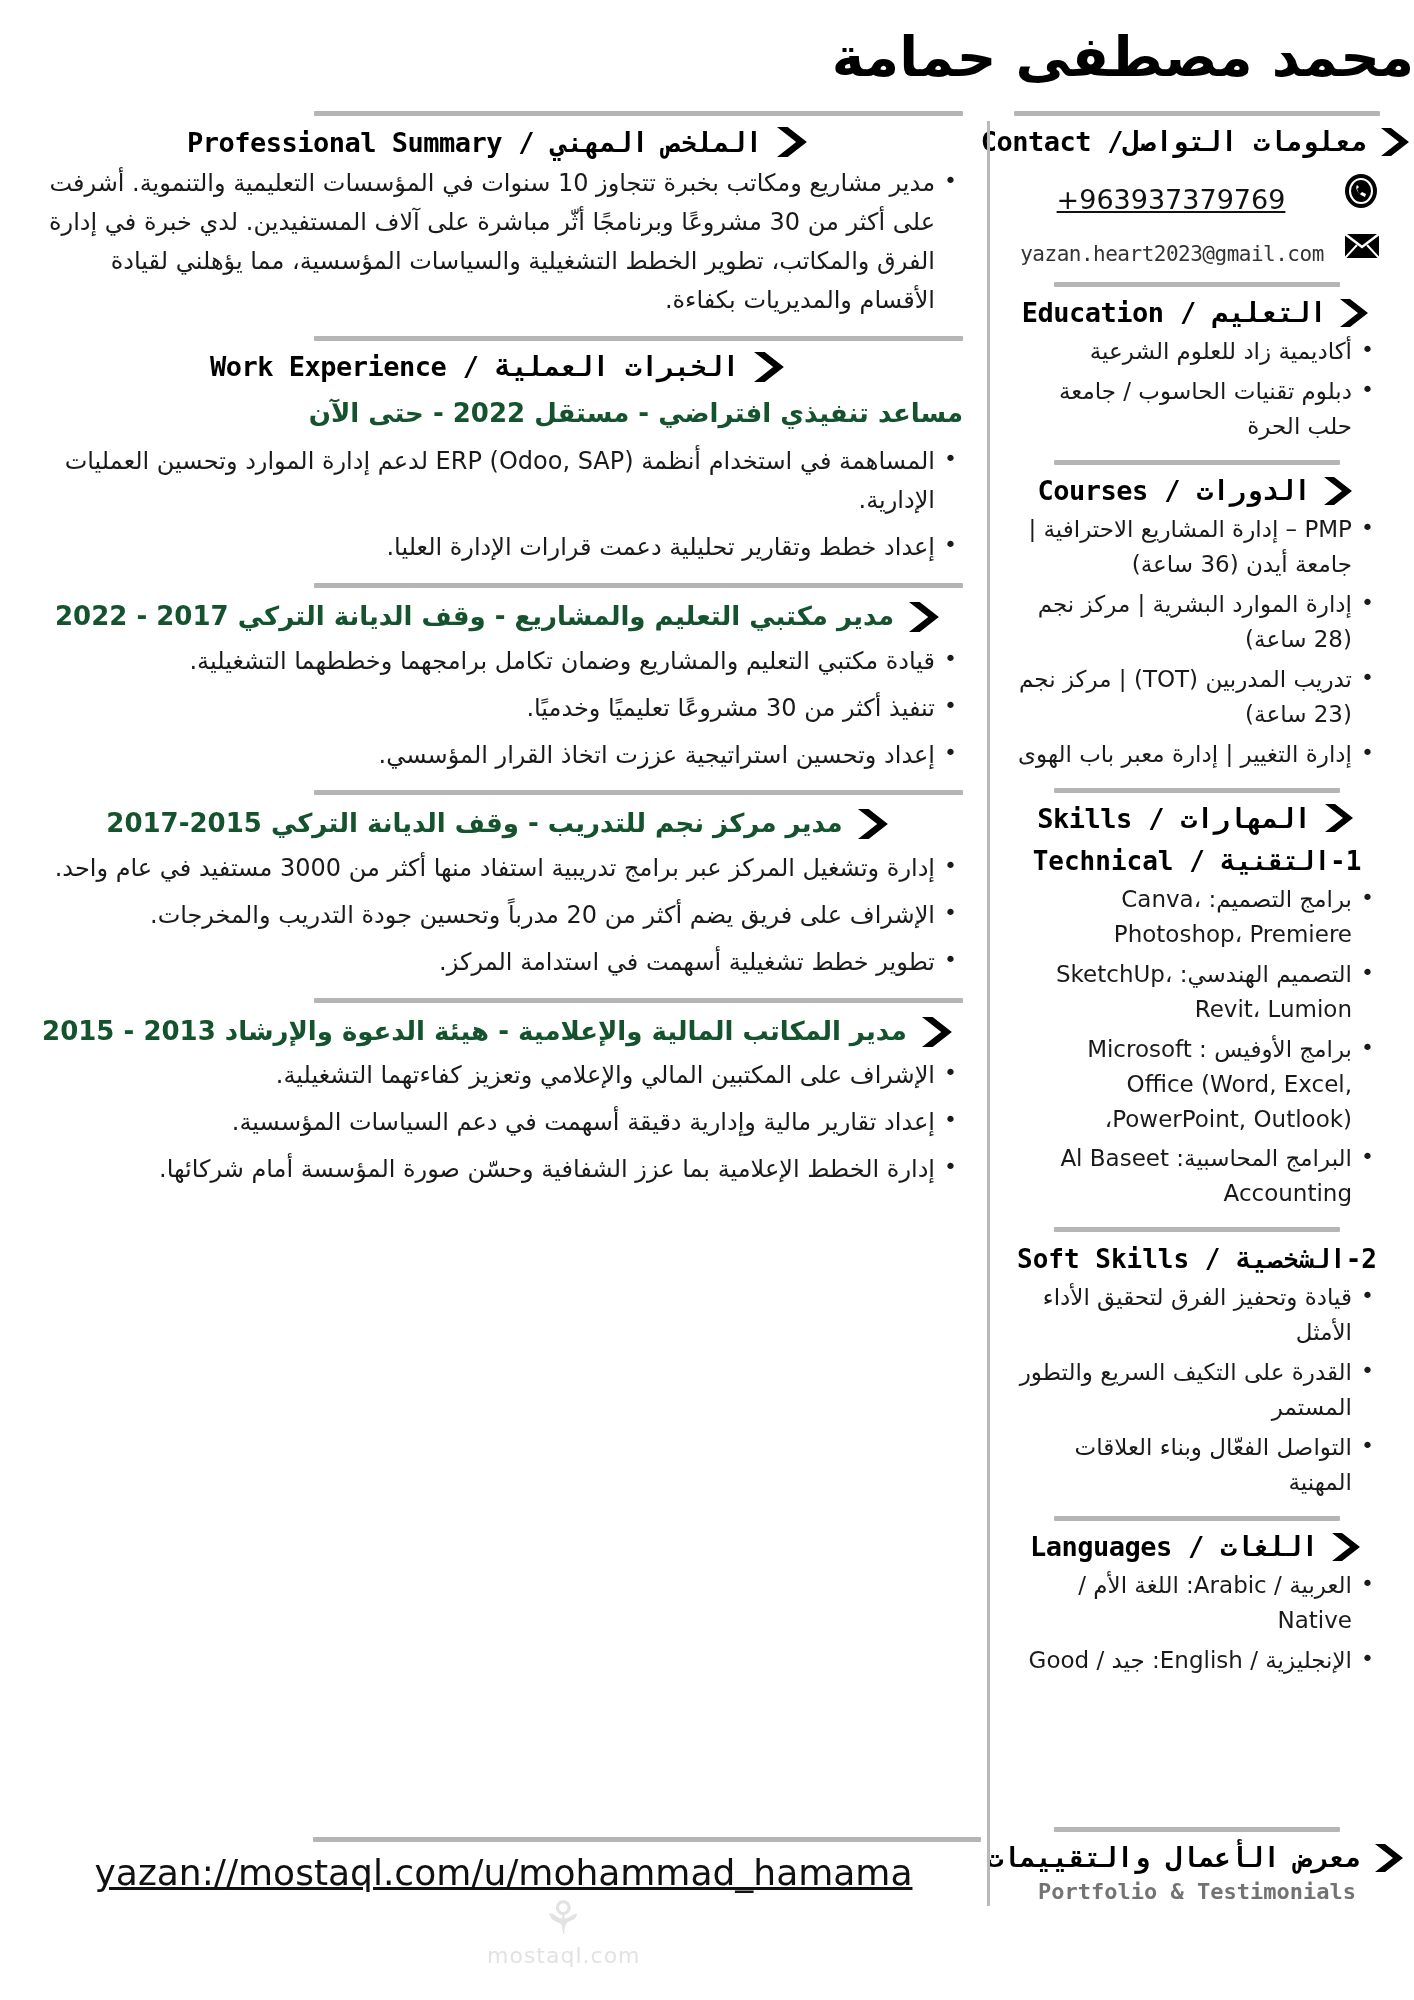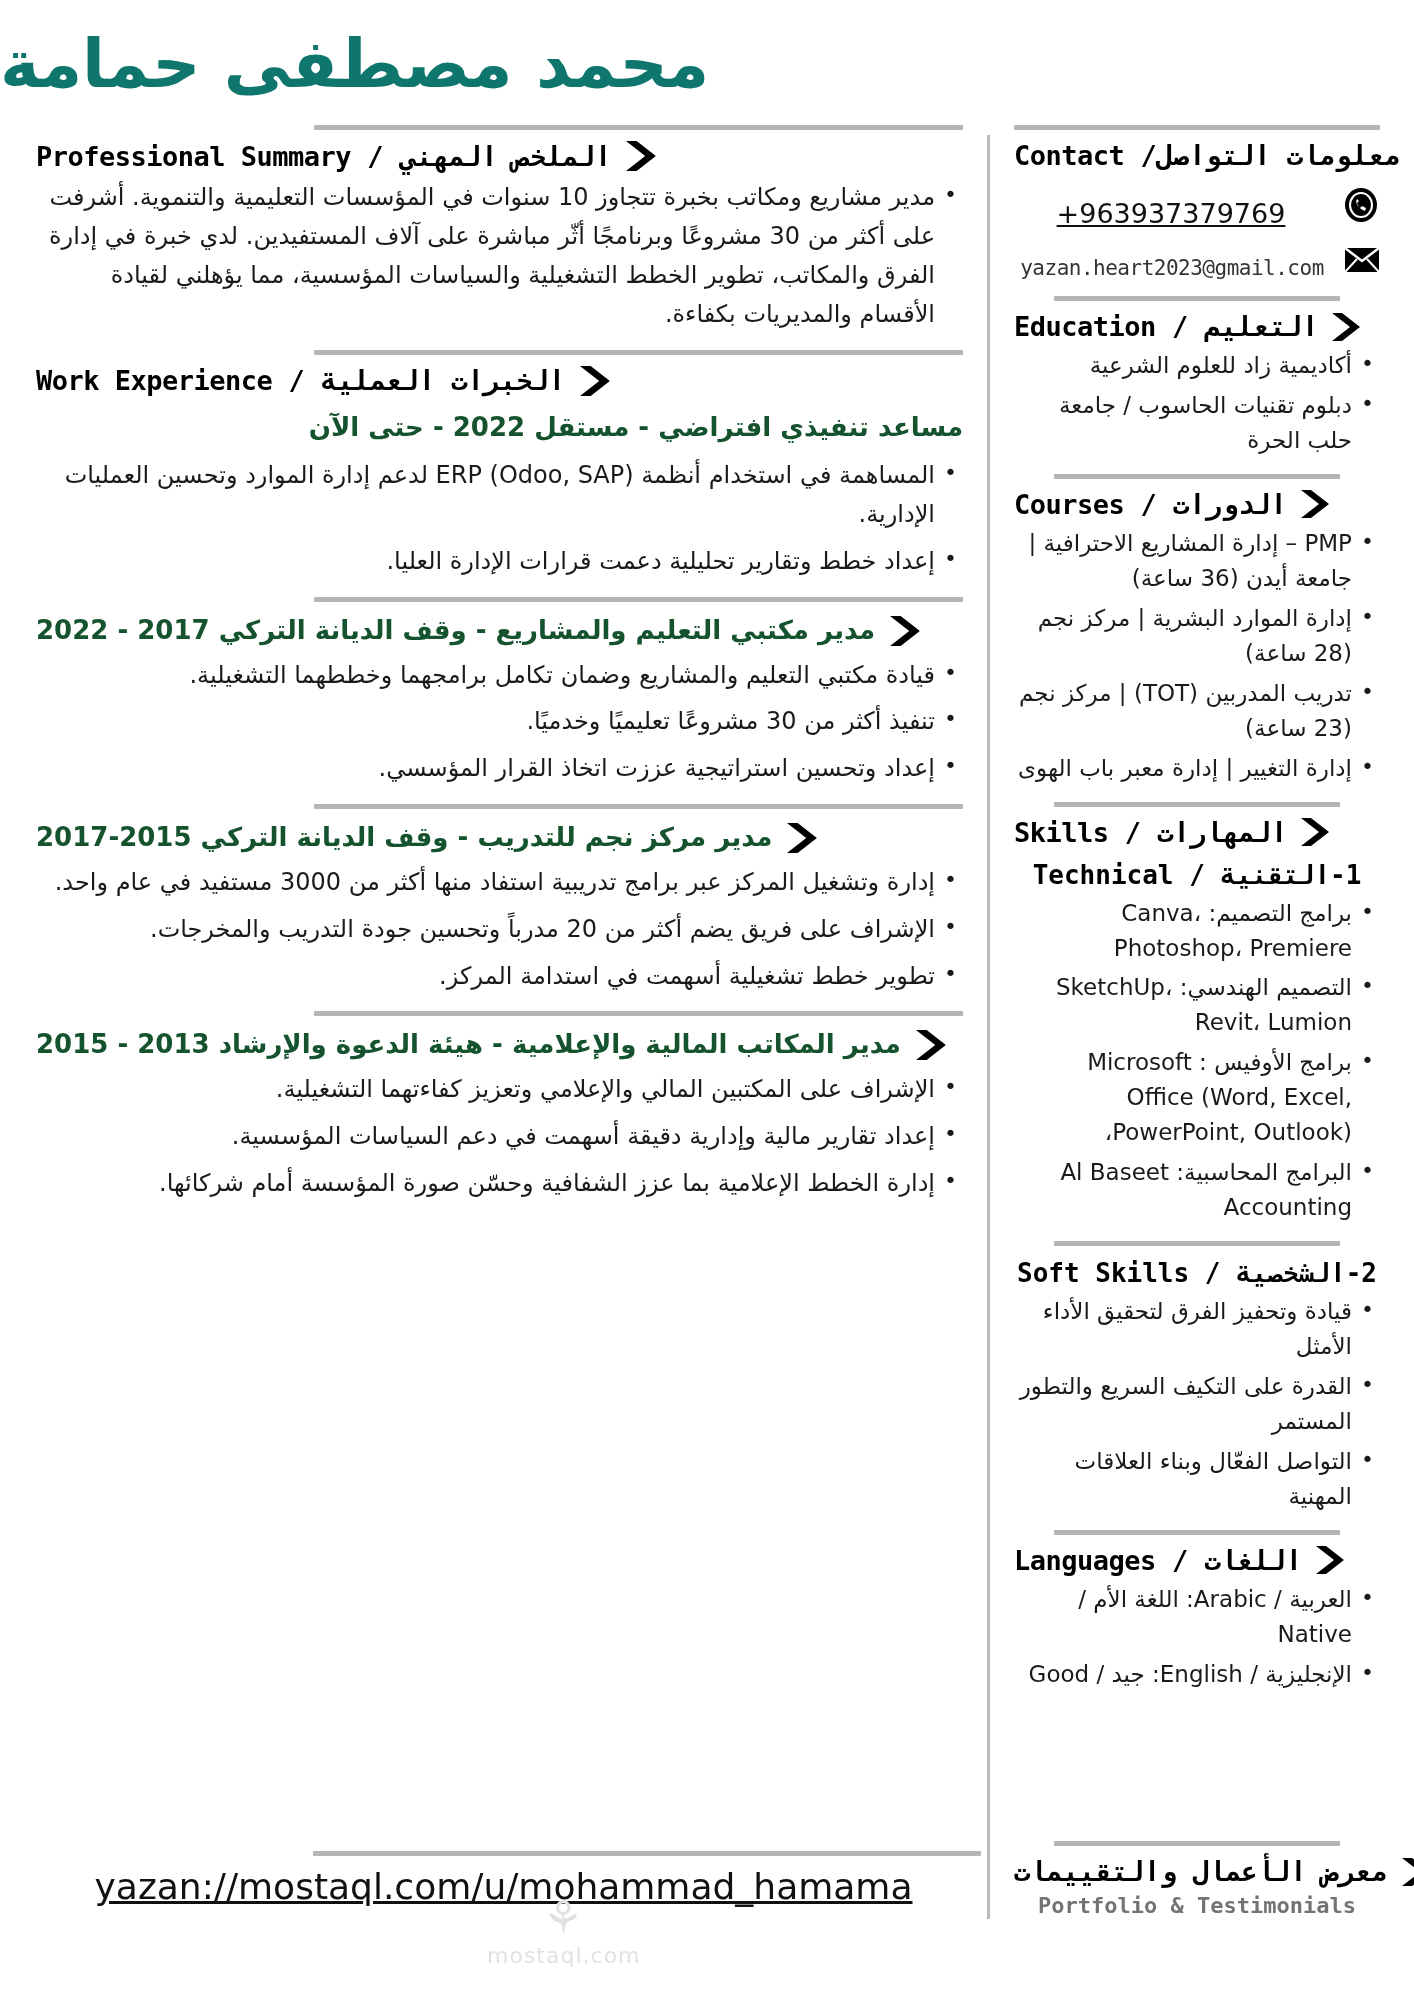--- a/index.html
+++ b/index.html
@@ -11,28 +11,28 @@
   body {
     width: 1414px; height: 2000px;
     font-family: "DejaVu Sans", "Liberation Sans", sans-serif;
     color: #111111;
     position: relative;
     overflow: hidden;
   }
 
   
   .name-header {
-    text-align: left;
-    font-size: 67px;
+    text-align: right;
+    font-size: 55px;
     font-weight: bold;
     letter-spacing: -1px;
     padding-top: 26px;
     padding-bottom: 6px;
     line-height: 1.15;
-    color: #0f766e;
+    color: #000000;
     font-family: "DejaVu Sans", sans-serif;
   }
 
   
   .board {
     display: flex;
     flex-direction: row;
     width: 1414px;
     padding: 0 26px 0 26px;
     gap: 0;
@@ -65,21 +65,21 @@
     margin: 16px 0 10px 0;
     border-radius: 1px;
   }
   .hr-line.short-left { width: 70%; margin-right: 0; margin-left: auto; }
   .hr-line.short-mid  { width: 78%; margin-right: auto; margin-left: auto; }
 
   .sec-head {
     display: flex;
     flex-direction: row;
     align-items: center;
-    justify-content: flex-end;
+    justify-content: center;
     gap: 12px;
     margin-bottom: 6px;
   }
   .sec-head .arrow { flex: 0 0 auto; line-height: 0; }
   .sec-head .sec-title {
     font-family: "DejaVu Sans Mono", monospace;
     font-weight: bold;
     font-size: 27px;
     white-space: nowrap;
     color: #000;

